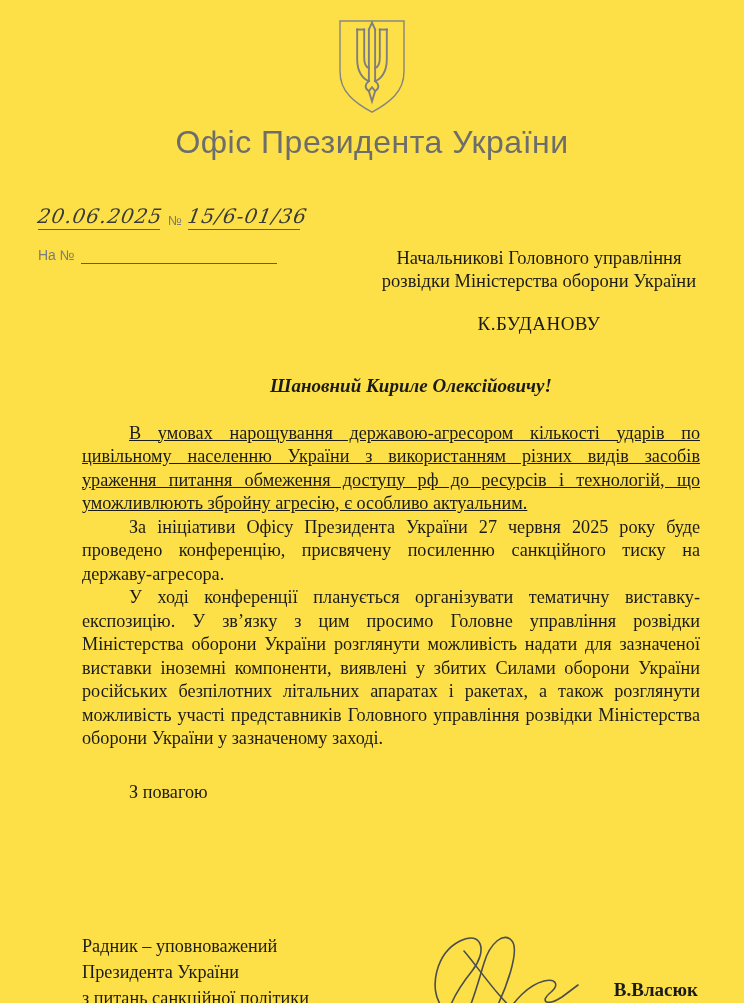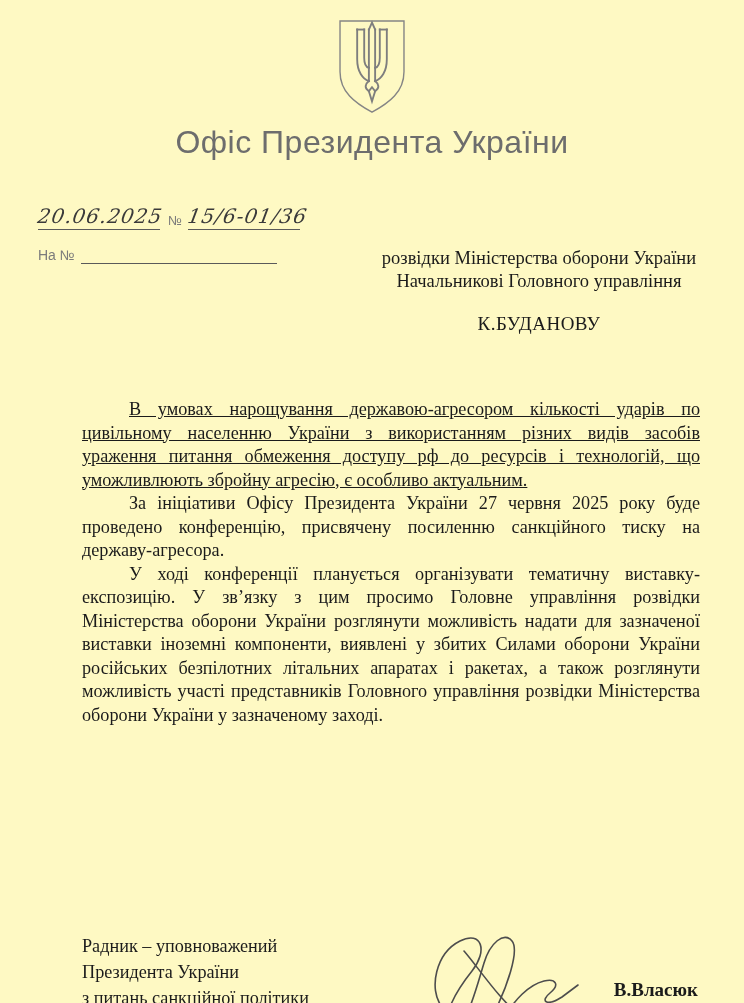--- a/index.html
+++ b/index.html
@@ -1,20 +1,20 @@
 <!DOCTYPE html>
 <html><head>
 <meta charset="utf-8">
 <style>
   html,body{margin:0;padding:0;background:#e8e8e8;}
   .page{
     position:relative;
     width:744px;height:1003px;
     margin:0 auto;
-    background:#fef9c3;
+    background:#fde047;
     font-family:"Liberation Serif", serif;
     color:#1b1b1b;
     overflow:hidden;
   }
   
   .emblem{
     position:absolute;left:333px;top:18px;width:78px;height:98px;
   }
   .org-title{
     position:absolute;left:0;top:124px;width:744px;
@@ -139,29 +139,31 @@
         <span class="hw" style="display:inline-block;">15/6-01/36</span>
       </div>
     </div>
     <div class="na-row">
       <span class="na-label">На №</span>
       <div class="na-blank u-line"></div>
     </div>
   </div>
 
   <div class="recipient">
+    <div>Начальникові Головного управління</div>
     <div>розвідки Міністерства оборони України</div>
-    <div>Начальникові Головного управління</div>
     <div class="recipient-name">К.БУДАНОВУ</div>
   </div>
 
   <div class="letter-body">
+    <p class="salutation">Шановний Кириле Олексійовичу!</p>
     <p class="para para-first">В умовах нарощування державою-агресором кількості ударів по цивільному населенню України з використанням різних видів засобів ураження питання обмеження доступу рф до ресурсів і технологій, що уможливлюють збройну агресію, є особливо актуальним.</p>
     <p class="para">За ініціативи Офісу Президента України 27 червня 2025 року буде проведено конференцію, присвячену посиленню санкційного тиску на державу-агресора.</p>
     <p class="para">У ході конференції планується організувати тематичну виставку-експозицію. У зв’язку з цим просимо Головне управління розвідки Міністерства оборони України розглянути можливість надати для зазначеної виставки іноземні компоненти, виявлені у збитих Силами оборони України російських безпілотних літальних апаратах і ракетах, а також розглянути можливість участі представників Головного управління розвідки Міністерства оборони України у зазначеному заході.</p>
+    <p class="closing">З повагою</p>
   </div>
 
   <div class="sig-block">
     <div class="sig-title">Радник – уповноважений
 Президента України
 з питань санкційної політики</div>
     <div class="sig-scribble">
       <svg viewBox="0 0 185 112" width="185" height="112" xmlns="http://www.w3.org/2000/svg">
         <g stroke="#4d4d4d" stroke-width="1.6" fill="none" stroke-linecap="round">
           <path d="M30,80 C16,62 24,26 48,14 C70,3 76,24 60,44 C44,64 28,92 40,98 C54,104 64,62 72,36 C78,16 92,4 100,14 C108,24 94,62 82,86 C74,101 84,104 94,88"></path>

